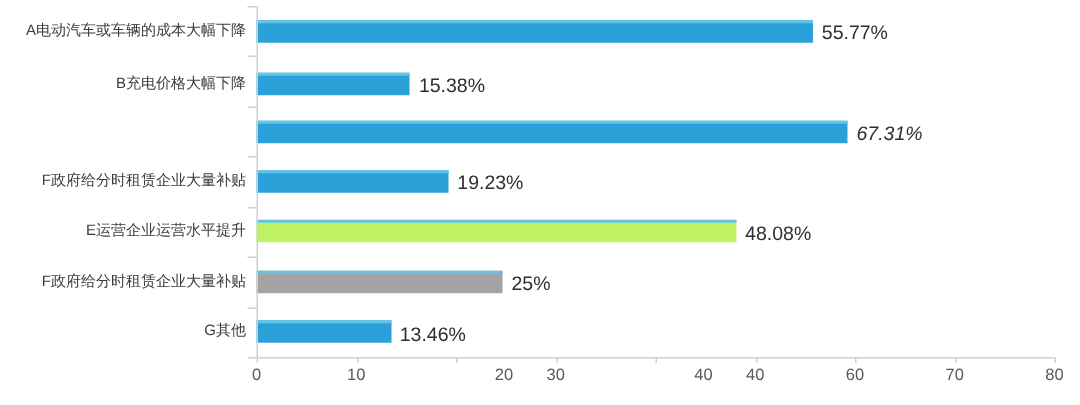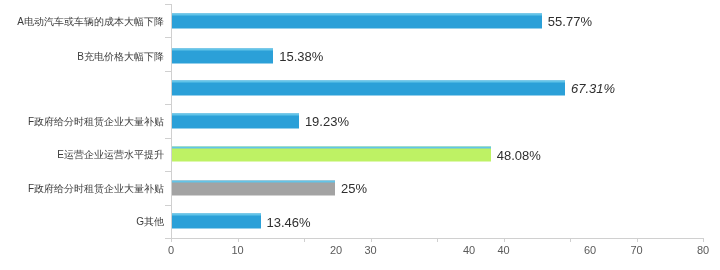--- a/index.html
+++ b/index.html
@@ -205,21 +205,21 @@
     <div class="xtick" style="left:199.5px;"></div>
     <div class="xtick-label" style="left:199.5px;">30</div>
 
     <div class="xtick" style="left:266px;"></div>
     <div class="xtick-label" style="left:266px;margin-left:32px;">40</div>
 
     <div class="xtick" style="left:332.5px;"></div>
     <div class="xtick-label" style="left:332.5px;">40</div>
 
     <div class="xtick" style="left:399px;"></div>
-    <div class="xtick-label" style="left:419px;">60</div>
+    <div class="xtick-label" style="left:399px;">60</div>
 
     <div class="xtick" style="left:465.5px;"></div>
     <div class="xtick-label" style="left:465.5px;">70</div>
 
     <div class="xtick" style="left:532px;"></div>
     <div class="xtick-label" style="left:532px;">80</div>
   </div>
 
 </div>
 

